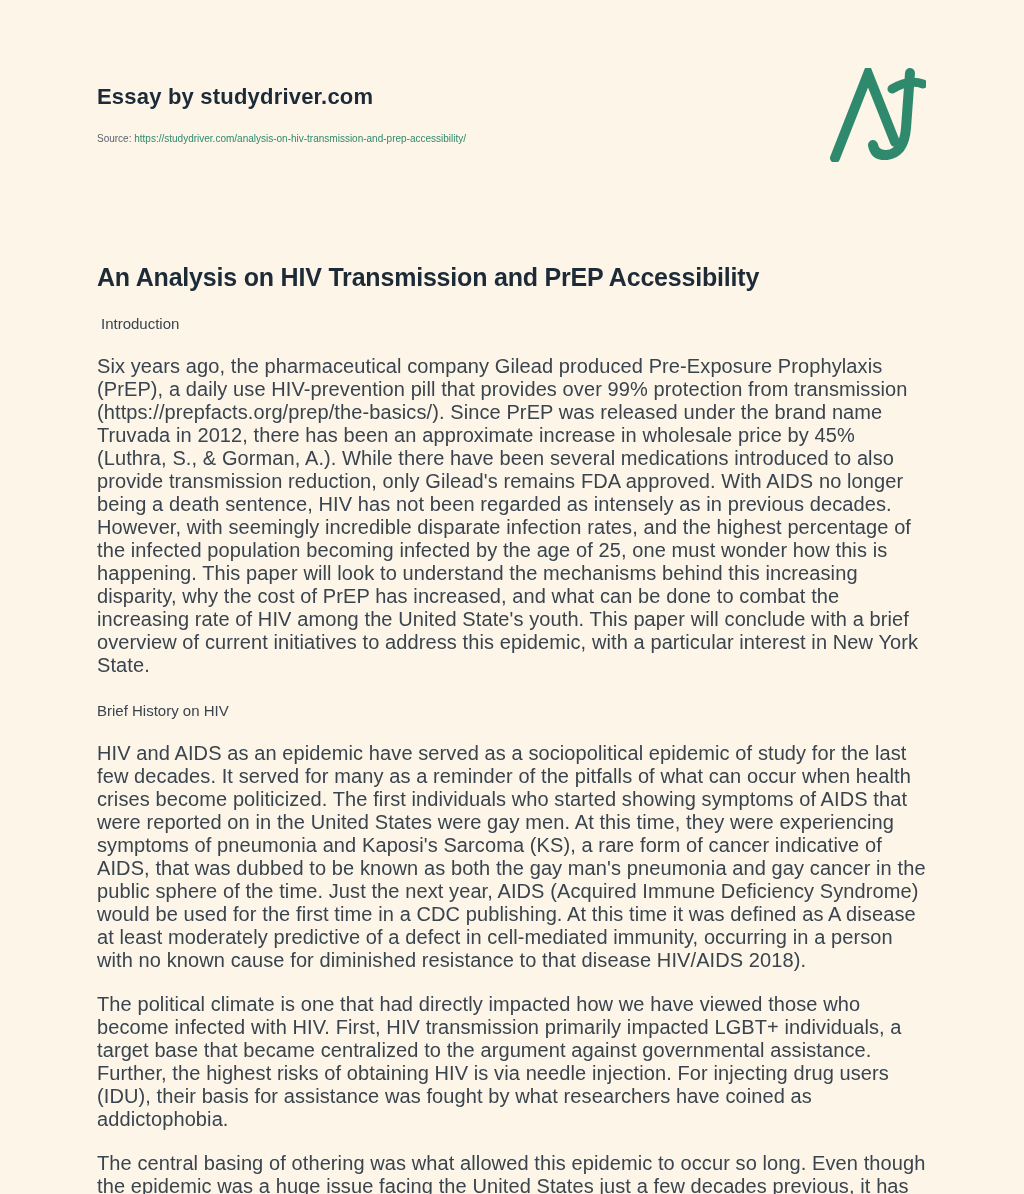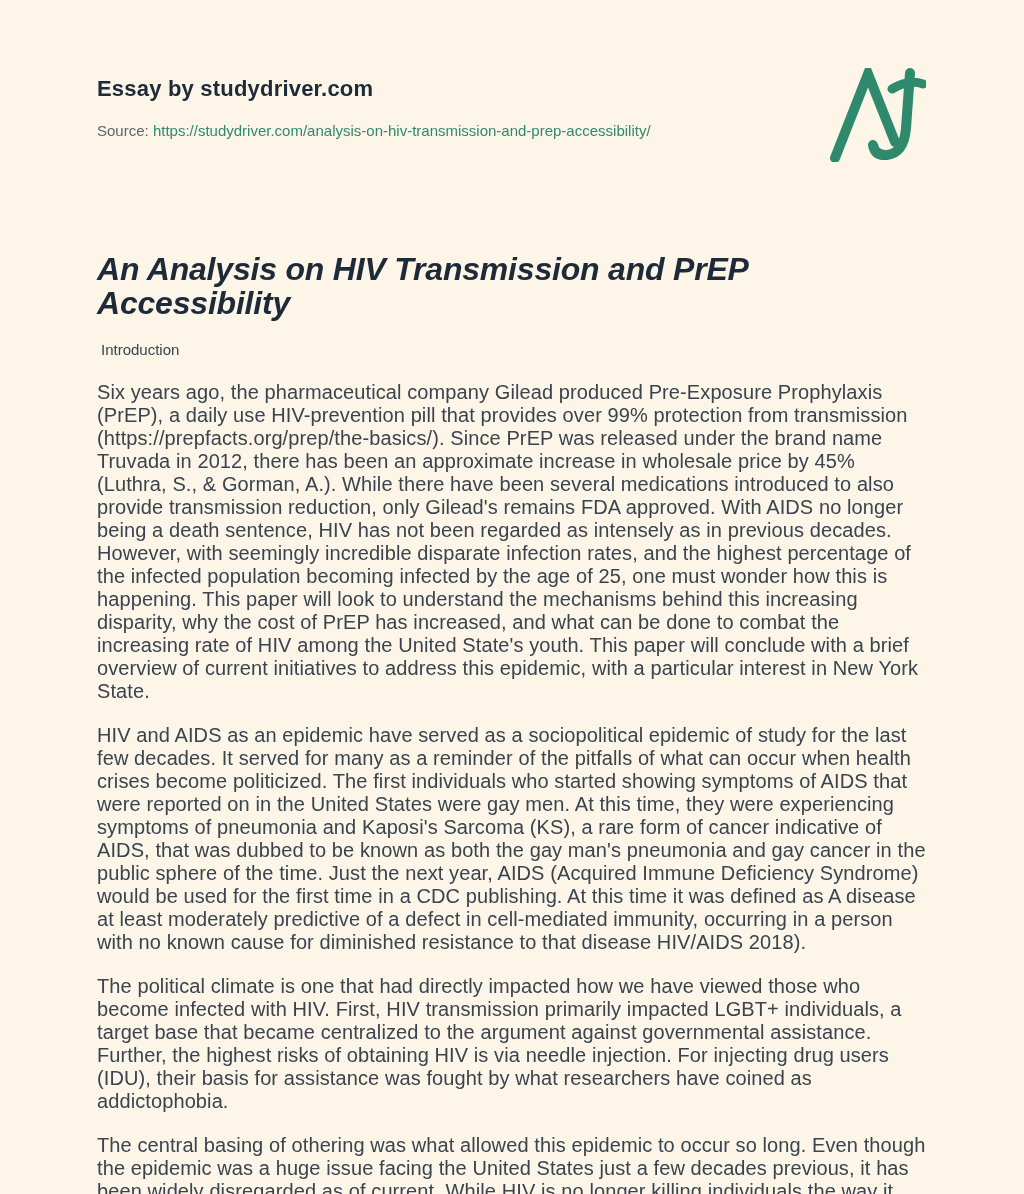--- a/index.html
+++ b/index.html
@@ -9,57 +9,56 @@
     height: 1194px;
     background: var(--background, #fcf5e8);
     color: var(--body-text, #39444e);
     font-family: "Liberation Sans", sans-serif;
     overflow: hidden;
   }
   .page {
     position: relative;
     width: 1024px;
     height: 906px;
-    padding: 0 97px;
+    padding: 8px 97px;
   }
   .byline {
     padding-top: 76px;
     font-size: 22px;
     line-height: 26px;
     font-weight: 700;
     color: var(--title, #1d2a37);
     letter-spacing: 0.2px;
   }
   .source-line {
     margin-top: 20px;
-    font-size: 15px;
+    font-size: 10px;
     line-height: 18px;
     color: var(--muted, #5a646e);
   }
   .source-link {
     color: var(--accent, #2f8a6d);
     text-decoration: none;
     cursor: pointer;
   }
   .logo {
     position: absolute;
     top: 68px;
     right: 98px;
     width: 96px;
     height: 94px;
     color: var(--accent, #2f8a6d);
   }
   .doc-title {
     margin: 112px 0 0 0;
-    font-size: 32px;
+    font-size: 25px;
     line-height: 34px;
     font-weight: 700;
     letter-spacing: -0.2px;
     color: var(--title, #1d2a37);
-    font-style: italic;
   }
   .section-heading {
     margin-top: 24px;
     font-size: 15px;
     line-height: 20px;
     font-weight: 400;
   }
   .heading-intro { padding-left: 4px; margin-top: 20px; }
   .para {
     margin: 21px 0 0 0;
@@ -85,20 +84,21 @@
     <span>Source:</span>
     <a class="source-link" href="#">https://studydriver.com/analysis-on-hiv-transmission-and-prep-accessibility/</a>
   </div>
 
   <h1 class="doc-title">An Analysis on HIV Transmission and PrEP Accessibility</h1>
 
   <div class="section-heading heading-intro">Introduction</div>
 
   <p class="para">Six years ago, the pharmaceutical company Gilead produced Pre-Exposure Prophylaxis (PrEP), a daily use HIV-prevention pill that provides over 99% protection from transmission (https://prepfacts.org/prep/the-basics/). Since PrEP was released under the brand name Truvada in 2012, there has been an approximate increase in wholesale price by 45% (Luthra, S., &amp; Gorman, A.). While there have been several medications introduced to also provide transmission reduction, only Gilead's remains FDA approved. With AIDS no longer being a death sentence, HIV has not been regarded as intensely as in previous decades. However, with seemingly incredible disparate infection rates, and the highest percentage of the infected population becoming infected by the age of 25, one must wonder how this is happening. This paper will look to understand the mechanisms behind this increasing disparity, why the cost of PrEP has increased, and what can be done to combat the increasing rate of HIV among the United State's youth. This paper will conclude with a brief overview of current initiatives to address this epidemic, with a particular interest in New York State.</p>
 
+  <div class="section-heading">Brief History on HIV</div>
 
   <p class="para">HIV and AIDS as an epidemic have served as a sociopolitical epidemic of study for the last few decades. It served for many as a reminder of the pitfalls of what can occur when health crises become politicized. The first individuals who started showing symptoms of AIDS that were reported on in the United States were gay men. At this time, they were experiencing symptoms of pneumonia and Kaposi's Sarcoma (KS), a rare form of cancer indicative of AIDS, that was dubbed to be known as both the gay man's pneumonia and gay cancer in the public sphere of the time. Just the next year, AIDS (Acquired Immune Deficiency Syndrome) would be used for the first time in a CDC publishing. At this time it was defined as A disease at least moderately predictive of a defect in cell-mediated immunity, occurring in a person with no known cause for diminished resistance to that disease HIV/AIDS 2018).</p>
 
   <p class="para">The political climate is one that had directly impacted how we have viewed those who become infected with HIV. First, HIV transmission primarily impacted LGBT+ individuals, a target base that became centralized to the argument against governmental assistance. Further, the highest risks of obtaining HIV is via needle injection. For injecting drug users (IDU), their basis for assistance was fought by what researchers have coined as addictophobia.</p>
 
   <p class="para">The central basing of othering was what allowed this epidemic to occur so long. Even though the epidemic was a huge issue facing the United States just a few decades previous, it has been widely disregarded as of current. While HIV is no longer killing individuals the way it had previously, transmission among certain groups has increased vastly and has become a new, changing crisis of its own.</p>
 
   <div class="section-heading">Analysis Explanati</div>
 
 </div>

